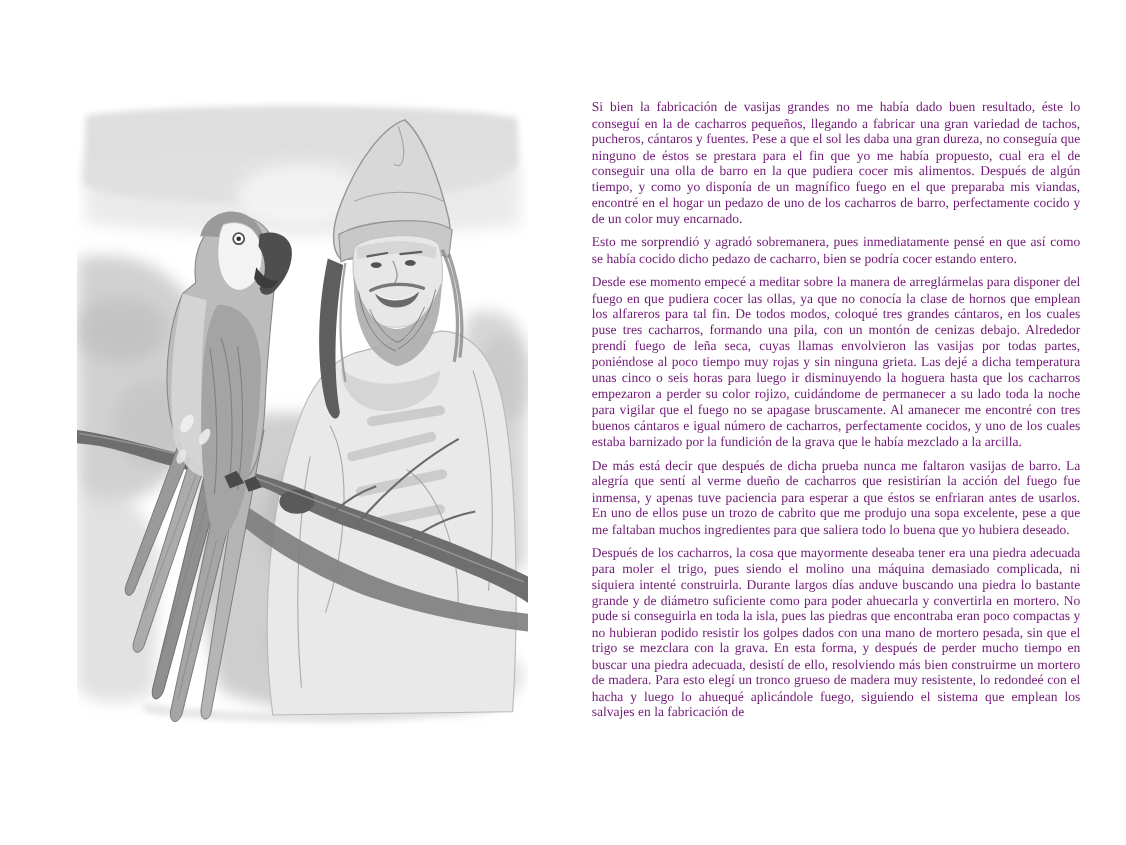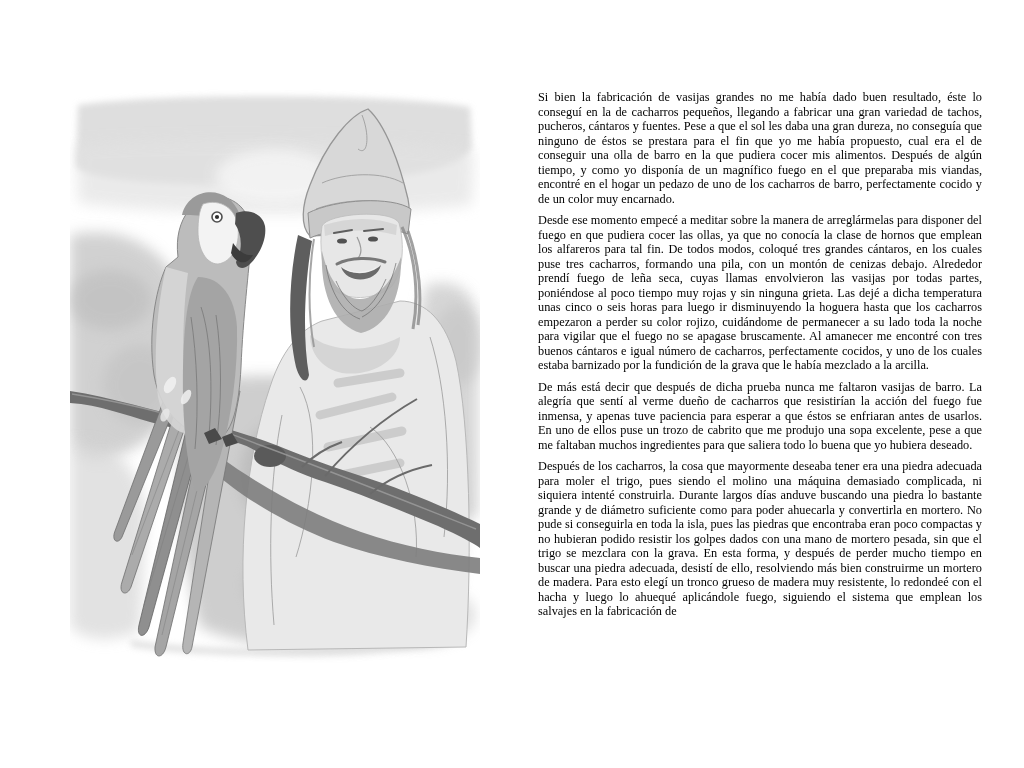--- a/index.html
+++ b/index.html
@@ -14,21 +14,21 @@
   .illustration-wrap {
     position: absolute;
     left: 70px; top: 85px;
     width: 410px; height: 587px;
   }
   .illustration-wrap svg { display: block; }
   .text-column {
     position: absolute;
     left: 538px; top: 90px;
     width: 444px;
-    color: #000000;
+    color: #701a75;
     font-size: 12.3px;
     line-height: 14.5px;
     text-align: justify;
   }
   .text-column p { margin: 0 0 7px 0; }
 </style>
 </head>
 <body>
 
 <div class="spread">
@@ -134,18 +134,19 @@
         <path d="M166,128 C181,123 193,130 195,141 C197,154 190,169 180,179 C174,185 167,184 166,177 C173,165 172,149 165,139 Z" fill="#4e4e4e"></path>
         <path d="M163,158 C169,167 176,171 183,170 C177,181 166,179 161,168 Z" fill="#3c3c3c"></path>
 
         <path d="M134,348 l11,-5 l7,11 l-13,5 Z M152,352 l10,-4 l6,10 l-12,4 Z" fill="#4a4a4a"></path>
       </g>
     </svg>
   </figure>
 
   <section class="text-column">
     <p>Si bien la fabricación de vasijas grandes no me había dado buen resultado, éste lo conseguí en la de cacharros pequeños, llegando a fabricar una gran variedad de tachos, pucheros, cántaros y fuentes. Pese a que el sol les daba una gran dureza, no conseguía que ninguno de éstos se prestara para el fin que yo me había propuesto, cual era el de conseguir una olla de barro en la que pudiera cocer mis alimentos. Después de algún tiempo, y como yo disponía de un magnífico fuego en el que preparaba mis viandas, encontré en el hogar un pedazo de uno de los cacharros de barro, perfectamente cocido y de un color muy encarnado.</p>
+    <p>Esto me sorprendió y agradó sobremanera, pues inmediatamente pensé en que así como se había cocido dicho pedazo de cacharro, bien se podría cocer estando entero.</p>
     <p>Desde ese momento empecé a meditar sobre la manera de arreglármelas para disponer del fuego en que pudiera cocer las ollas, ya que no conocía la clase de hornos que emplean los alfareros para tal fin. De todos modos, coloqué tres grandes cántaros, en los cuales puse tres cacharros, formando una pila, con un montón de cenizas debajo. Alrededor prendí fuego de leña seca, cuyas llamas envolvieron las vasijas por todas partes, poniéndose al poco tiempo muy rojas y sin ninguna grieta. Las dejé a dicha temperatura unas cinco o seis horas para luego ir disminuyendo la hoguera hasta que los cacharros empezaron a perder su color rojizo, cuidándome de permanecer a su lado toda la noche para vigilar que el fuego no se apagase bruscamente. Al amanecer me encontré con tres buenos cántaros e igual número de cacharros, perfectamente cocidos, y uno de los cuales estaba barnizado por la fundición de la grava que le había mezclado a la arcilla.</p>
     <p>De más está decir que después de dicha prueba nunca me faltaron vasijas de barro. La alegría que sentí al verme dueño de cacharros que resistirían la acción del fuego fue inmensa, y apenas tuve paciencia para esperar a que éstos se enfriaran antes de usarlos. En uno de ellos puse un trozo de cabrito que me produjo una sopa excelente, pese a que me faltaban muchos ingredientes para que saliera todo lo buena que yo hubiera deseado.</p>
     <p>Después de los cacharros, la cosa que mayormente deseaba tener era una piedra adecuada para moler el trigo, pues siendo el molino una máquina demasiado complicada, ni siquiera intenté construirla. Durante largos días anduve buscando una piedra lo bastante grande y de diámetro suficiente como para poder ahuecarla y convertirla en mortero. No pude si conseguirla en toda la isla, pues las piedras que encontraba eran poco compactas y no hubieran podido resistir los golpes dados con una mano de mortero pesada, sin que el trigo se mezclara con la grava. En esta forma, y después de perder mucho tiempo en buscar una piedra adecuada, desistí de ello, resolviendo más bien construirme un mortero de madera. Para esto elegí un tronco grueso de madera muy resistente, lo redondeé con el hacha y luego lo ahuequé aplicándole fuego, siguiendo el sistema que emplean los salvajes en la fabricación de</p>
   </section>
 
 </div>
 
 </body></html>

